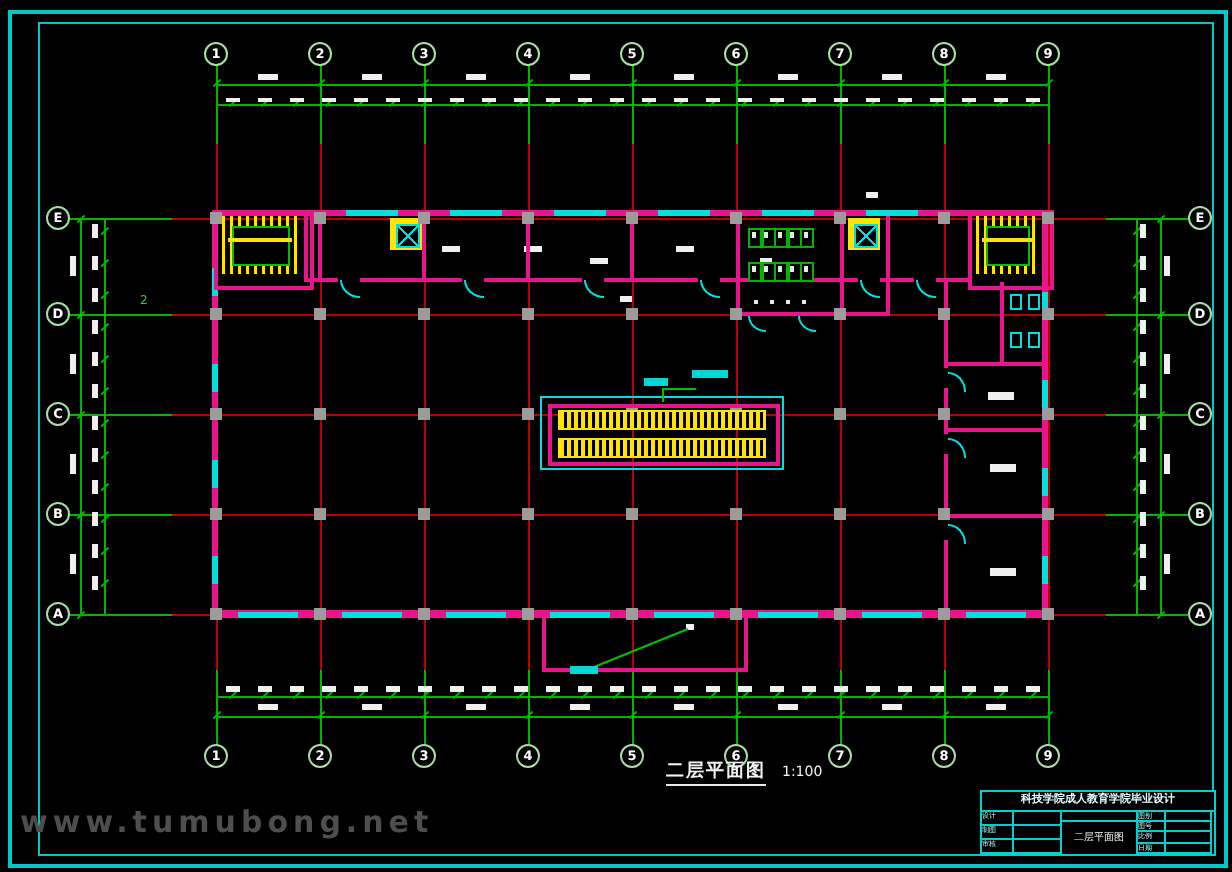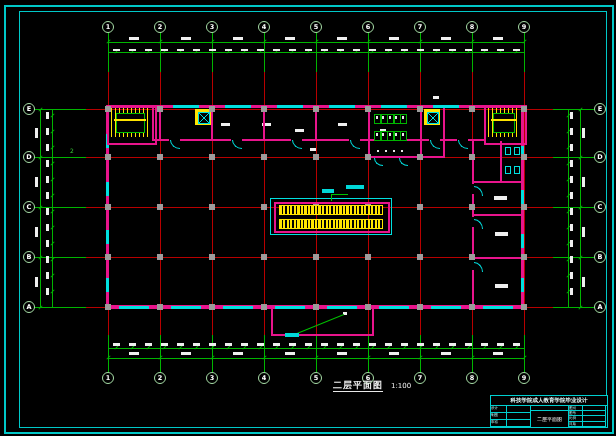--- a/index.html
+++ b/index.html
@@ -56,20 +56,21 @@
       <div class="tbcell" style="left: 78px; top: 10px; width: 13px; height: 4.2px;">图别</div>
       <div class="tbcell" style="left: 92px; top: 10px; width: 22px; height: 4.2px;"></div>
       <div class="tbcell" style="left: 78px; top: 15.2px; width: 13px; height: 4.2px;">图号</div>
       <div class="tbcell" style="left: 92px; top: 15.2px; width: 22px; height: 4.2px;"></div>
       <div class="tbcell" style="left: 78px; top: 20.4px; width: 13px; height: 4.2px;">比例</div>
       <div class="tbcell" style="left: 92px; top: 20.4px; width: 22px; height: 4.2px;"></div>
       <div class="tbcell" style="left: 78px; top: 25.6px; width: 13px; height: 4.2px;">日期</div>
       <div class="tbcell" style="left: 92px; top: 25.6px; width: 22px; height: 4.2px;"></div>
     </div>
 
+  <div id="wmurl">www.tumubong.net</div>
 
   <div class="gtxt" style="left:70px;top:147px;">2</div>
 <div class="a" style="left: 107.5px; top: 32px; width: 1px; height: 40px; background: rgb(0, 180, 0); z-index: 5;"></div>
     <div class="a" style="left: 107.5px; top: 72px; width: 1px; height: 263px; background: rgb(184, 0, 0); z-index: 5;"></div>
     <div class="a" style="left: 107.5px; top: 335px; width: 1px; height: 37px; background: rgb(0, 180, 0); z-index: 5;"></div>
     <div class="bubble" style="left: 102px; top: 21px;">1</div>
     <div class="bubble" style="left: 102px; top: 372px;">1</div>
     <div class="a" style="left: 159.5px; top: 32px; width: 1px; height: 40px; background: rgb(0, 180, 0); z-index: 5;"></div>
     <div class="a" style="left: 159.5px; top: 72px; width: 1px; height: 263px; background: rgb(184, 0, 0); z-index: 5;"></div>
     <div class="a" style="left: 159.5px; top: 335px; width: 1px; height: 37px; background: rgb(0, 180, 0); z-index: 5;"></div>

